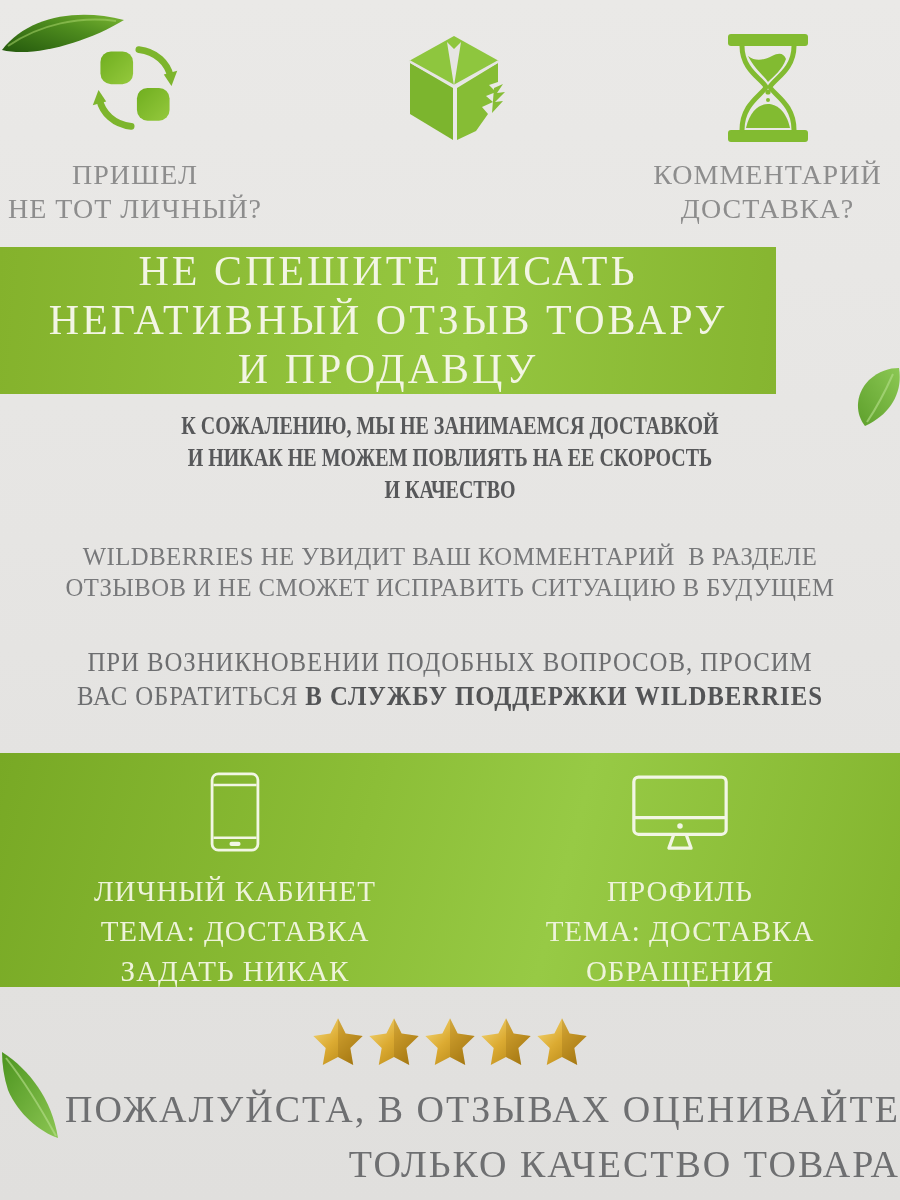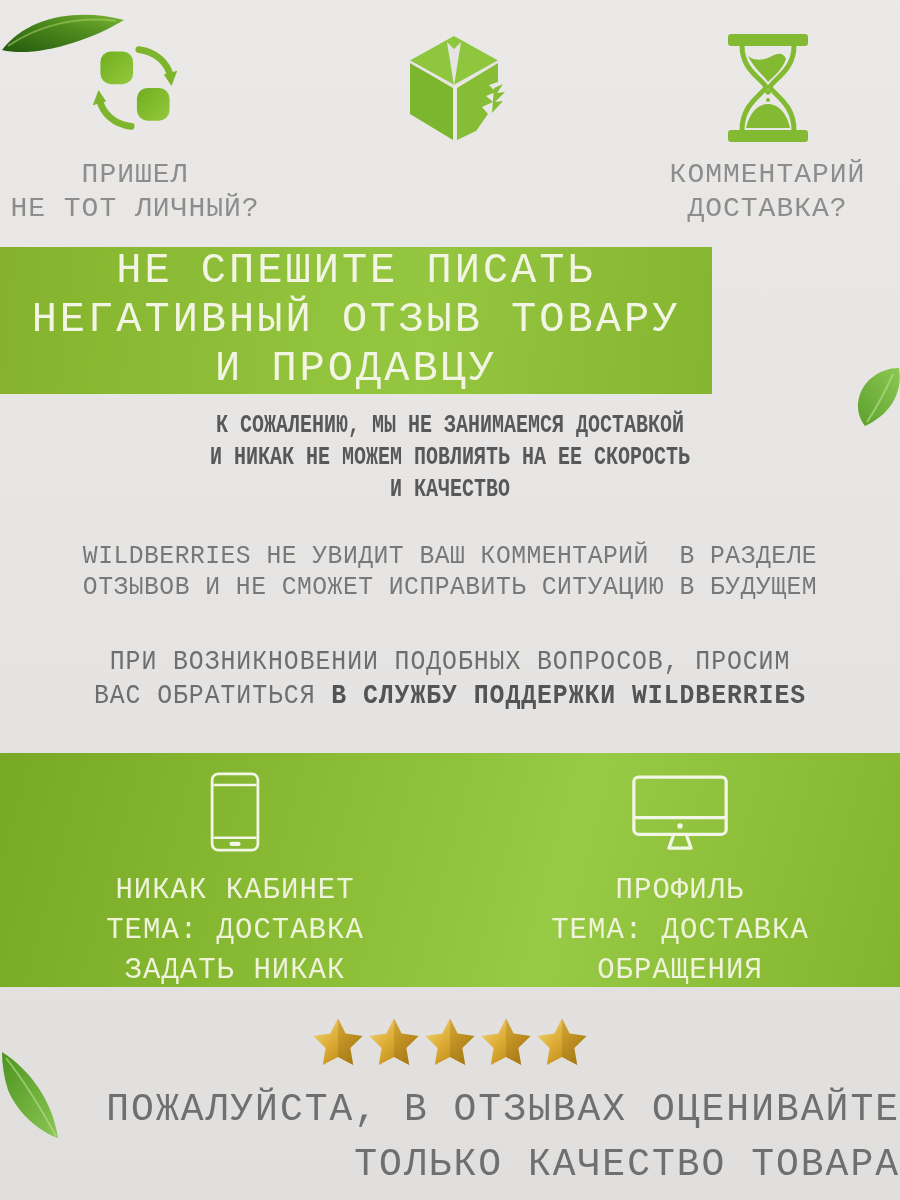--- a/index.html
+++ b/index.html
@@ -1,30 +1,30 @@
 <!DOCTYPE html>
 <html><head>
 <meta charset="utf-8">
 <style>
   html,body{margin:0;padding:0;}
   .page{
     position:relative;width:900px;height:1200px;overflow:hidden;
     background:linear-gradient(180deg,#eae9e7 0%,#e6e5e3 45%,#e0dfdd 100%);
-    font-family:Liberation Mono, monospace;
+    font-family:Liberation Serif, serif;
   }
   
   .top-col{position:absolute;top:28px;text-align:center;}
   .top-col .icon-box{height:120px;display:flex;align-items:center;justify-content:center;}
   .top-label{margin-top:10px;font-size:28px;line-height:34px;letter-spacing:1px;color:#8d8d8d;}
   .col-1{left:5px;width:260px;}
   .col-2{left:285px;width:340px;}
   .col-3{left:640px;width:255px;}
   
   .banner{
-    position:absolute;top:247px;left:0;width:712px;height:147px;
+    position:absolute;top:247px;left:0;width:776px;height:147px;
     background:linear-gradient(95deg,#84b22c 0%,#92c33c 45%,#95c640 60%,#86b530 100%);
     display:flex;flex-direction:column;align-items:center;justify-content:center;
     color:#f3f5e4;font-size:42px;line-height:49px;letter-spacing:3px;font-weight:400;
   }
   
   .para{position:absolute;left:0;width:900px;text-align:center;}
   .para-1{top:410px;font-size:25px;line-height:32px;font-weight:bold;color:#57585a;transform:scaleX(0.8);}
   .para-2{top:541px;font-size:26px;line-height:31px;color:#77787a;letter-spacing:0.5px;transform:scaleX(0.95);}
   .para-2 div{white-space:pre-wrap;}
   .para-3{top:645px;font-size:27px;line-height:34px;color:#6d6e70;letter-spacing:1px;transform:scaleX(0.92);}
@@ -173,21 +173,21 @@
     <div class="band-col band-left">
       <div class="icon-box">
         <svg width="50" height="82" viewBox="0 0 72 116">
           <rect x="3" y="3" width="66" height="110" rx="9" stroke="#f2f6e4" stroke-width="4" fill="none"></rect>
           <line x1="5" y1="19" x2="67" y2="19" stroke="#f2f6e4" stroke-width="3.5"></line>
           <line x1="5" y1="95" x2="67" y2="95" stroke="#f2f6e4" stroke-width="3.5"></line>
           <rect x="28" y="101" width="16" height="6" rx="3" fill="#f2f6e4"></rect>
         </svg>
       </div>
       <div class="lines">
-        <div class="band-line">НИКАК КАБИНЕТ</div>
+        <div class="band-line">ЛИЧНЫЙ КАБИНЕТ</div>
         <div class="band-line">ТЕМА: ДОСТАВКА</div>
         <div class="band-line">ЗАДАТЬ НИКАК</div>
       </div>
     </div>
     <div class="band-col band-right">
       <div class="icon-box">
         <svg width="96" height="78" viewBox="0 0 104 84">
           <rect x="2" y="2" width="100" height="62" rx="5" stroke="#f2f6e4" stroke-width="3.5" fill="none"></rect>
           <line x1="3" y1="46" x2="101" y2="46" stroke="#f2f6e4" stroke-width="3.5"></line>
           <circle cx="52" cy="55" r="3" fill="#f2f6e4"></circle>

